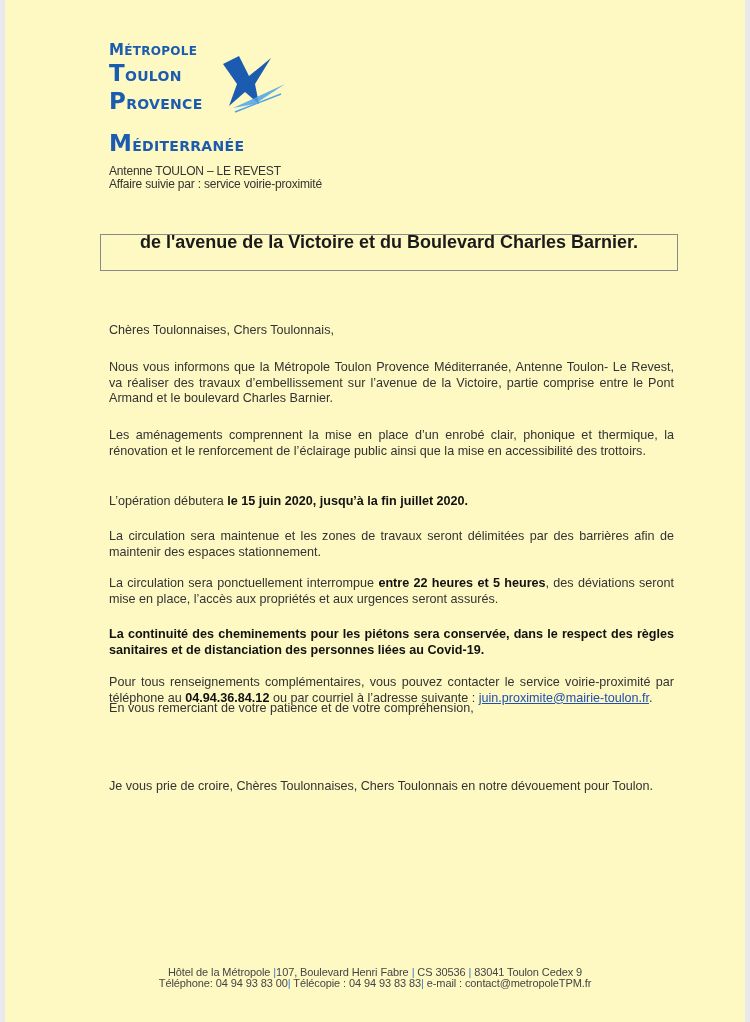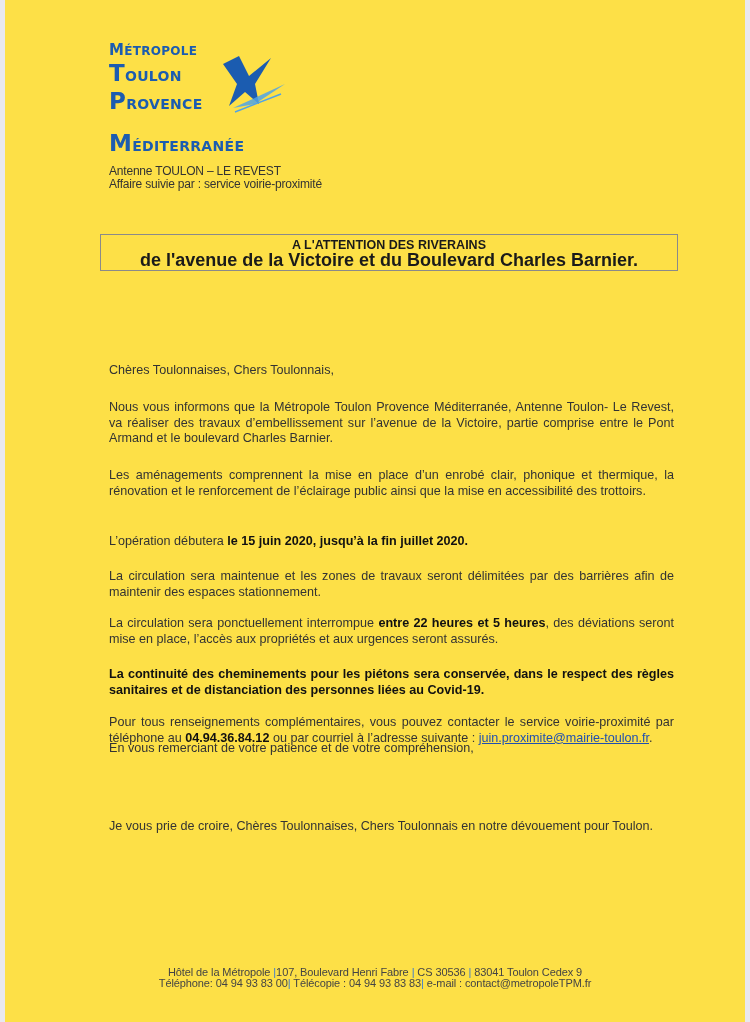--- a/index.html
+++ b/index.html
@@ -4,21 +4,21 @@
   <style>
     html, body { margin: 0; padding: 0; }
     body {
       width: 750px; height: 1022px; overflow: hidden;
       background: #e9e8ee;
       font-family: "Liberation Sans", "DejaVu Sans", sans-serif;
       position: relative;
     }
     .page {
       position: absolute; left: 5px; top: 0; width: 740px; height: 1022px;
-      background: #fde047;
+      background: #fef9c3;
     }
     .logo { position: absolute; left: 104px; top: 40px; width: 190px; height: 115px; }
     .logo-line {
       position: absolute; left: 0; color: #1b5cb0; font-weight: bold;
       font-family: "DejaVu Sans", sans-serif; letter-spacing: 0.3px; white-space: nowrap;
       line-height: 1;
     }
     .logo-line .cap { font-size: 23px; }
     .logo-line .sc { font-size: 14px; }
     .l1 { top: 2px; }
@@ -40,21 +40,20 @@
       border: 1.5px solid #8a8a8a; box-sizing: border-box;
       text-align: center; color: #1a1a1a;
     }
     .attention-box .t1 { font-size: 12.5px; font-weight: bold; margin-top: 3px; line-height: 15px; }
     .attention-box .t2 { font-size: 18px; font-weight: bold; line-height: 15px; }
 
     .body-text {
       position: absolute; left: 104px; width: 565px;
       font-size: 12.6px; line-height: 15.6px; color: #333;
       text-align: justify;
-      margin-top: 40px;
     }
     .body-text b { color: #111; }
     .p-greet { top: 323px; }
     .p1 { top: 360px; }
     .p2 { top: 428px; }
     .p3 { top: 494px; }
     .p4 { top: 529px; }
     .p5 { top: 576px; }
     .p6 { top: 627px; font-weight: bold; color: #111; }
     .p7 { top: 675px; }
@@ -85,21 +84,20 @@
       <path d="M20 58 L66 40" stroke="#4fa3e8" stroke-width="1.5"></path>
     </svg>
   </div>
 
   <div class="antenne">
     <div>Antenne TOULON – LE REVEST</div>
     <div>Affaire suivie par : service voirie-proximité</div>
   </div>
 
   <div class="attention-box">
-    <div class="t1">A L'ATTENTION DES RIVERAINS</div>
     <div class="t2">de l'avenue de la Victoire et du Boulevard Charles Barnier.</div>
   </div>
 
   <div class="body-text p-greet">Chères Toulonnaises, Chers Toulonnais,</div>
   <div class="body-text p1">Nous vous informons que la Métropole Toulon Provence Méditerranée, Antenne Toulon- Le Revest, va réaliser des travaux d’embellissement sur l’avenue de la Victoire, partie comprise entre le Pont Armand et le boulevard Charles Barnier.</div>
   <div class="body-text p2">Les aménagements comprennent la mise en place d’un enrobé clair, phonique et thermique, la rénovation et le renforcement de l’éclairage public ainsi que la mise en accessibilité des trottoirs.</div>
   <div class="body-text p3"><span>L’opération débutera </span><b>le 15 juin 2020, jusqu’à la fin juillet 2020.</b></div>
   <div class="body-text p4">La circulation sera maintenue et les zones de travaux seront délimitées par des barrières afin de maintenir des espaces stationnement.</div>
   <div class="body-text p5"><span>La circulation sera ponctuellement interrompue </span><b>entre 22 heures et 5 heures</b><span>, des déviations seront mise en place, l’accès aux propriétés et aux urgences seront assurés.</span></div>
   <div class="body-text p6">La continuité des cheminements pour les piétons sera conservée, dans le respect des règles sanitaires et de distanciation des personnes liées au Covid-19.</div>

